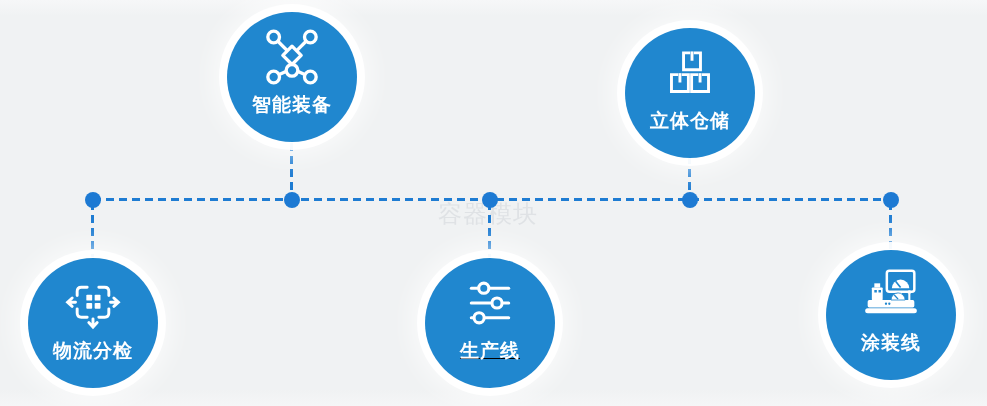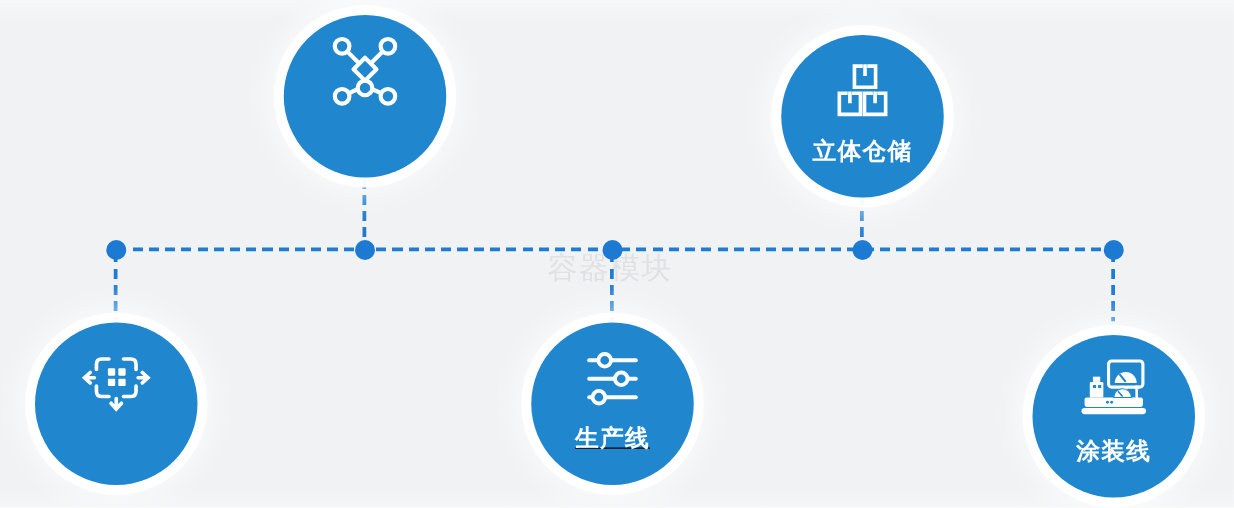--- a/index.html
+++ b/index.html
@@ -46,21 +46,21 @@
     width:130px;height:130px;border-radius:50%;
     background:#2087cf;
     box-shadow:0 0 0 8px rgba(255,255,255,0.92), 0 0 22px 16px rgba(255,255,255,0.55);
     display:flex;flex-direction:column;align-items:center;
     cursor:pointer;
   }
   .node-smart{left:227px;top:12px;}
   .node-warehouse{left:625px;top:28px;}
   .node-logistics{left:28px;top:258px;}
   .node-production{left:425px;top:258px;text-decoration:underline;}
-  .node-painting{left:826px;top:268px;}
+  .node-painting{left:826px;top:250px;}
   .node .icon{
     margin-top:15px;height:60px;width:60px;
     display:flex;align-items:center;justify-content:center;
   }
   .node .label{
     margin-top:5px;
     color:#ffffff;font-size:19px;font-weight:700;letter-spacing:1px;
     white-space:nowrap;
   }
 </style>
@@ -95,20 +95,21 @@
         <g stroke="#ffffff" stroke-width="4" fill="#2087cf" stroke-linejoin="round">
           <polygon points="36,23 47,34 36,45 25,34"></polygon>
           <circle cx="36" cy="52" r="7"></circle>
           <circle cx="14" cy="12" r="7"></circle>
           <circle cx="58" cy="12" r="7"></circle>
           <circle cx="14" cy="60" r="7"></circle>
           <circle cx="58" cy="60" r="7"></circle>
         </g>
       </svg>
     </span>
+    <span class="label">智能装备</span>
   </div>
 
   <div class="node node-warehouse">
     <span class="icon">
       <svg width="58" height="58" viewBox="0 0 72 72">
         <g stroke="#ffffff" stroke-width="3.6" fill="none" stroke-linecap="square">
           <path d="M34.5 11 H28 V32 H49 V11 H42.5"></path>
           <line x1="38.5" y1="11" x2="38.5" y2="19"></line>
           <path d="M19.5 38 H13 V59 H34 V38 H27.5"></path>
           <line x1="23.5" y1="38" x2="23.5" y2="46"></line>
@@ -133,20 +134,21 @@
           <path d="M36,55 V64 M31,59.5 L36,65 L41,59.5"></path>
         </g>
         <g fill="#ffffff">
           <rect x="28" y="26" width="7" height="7" rx="1"></rect>
           <rect x="38" y="26" width="7" height="7" rx="1"></rect>
           <rect x="28" y="36" width="7" height="7" rx="1"></rect>
           <rect x="38" y="36" width="7" height="7" rx="1"></rect>
         </g>
       </svg>
     </span>
+    <span class="label">物流分检</span>
   </div>
 
   <div class="node node-production">
     <span class="icon">
       <svg width="56" height="56" viewBox="0 0 72 72">
         <g stroke="#ffffff" stroke-width="4" stroke-linecap="round">
           <line x1="12" y1="17" x2="60" y2="17"></line>
           <line x1="12" y1="36" x2="60" y2="36"></line>
           <line x1="12" y1="55" x2="60" y2="55"></line>
         </g>

